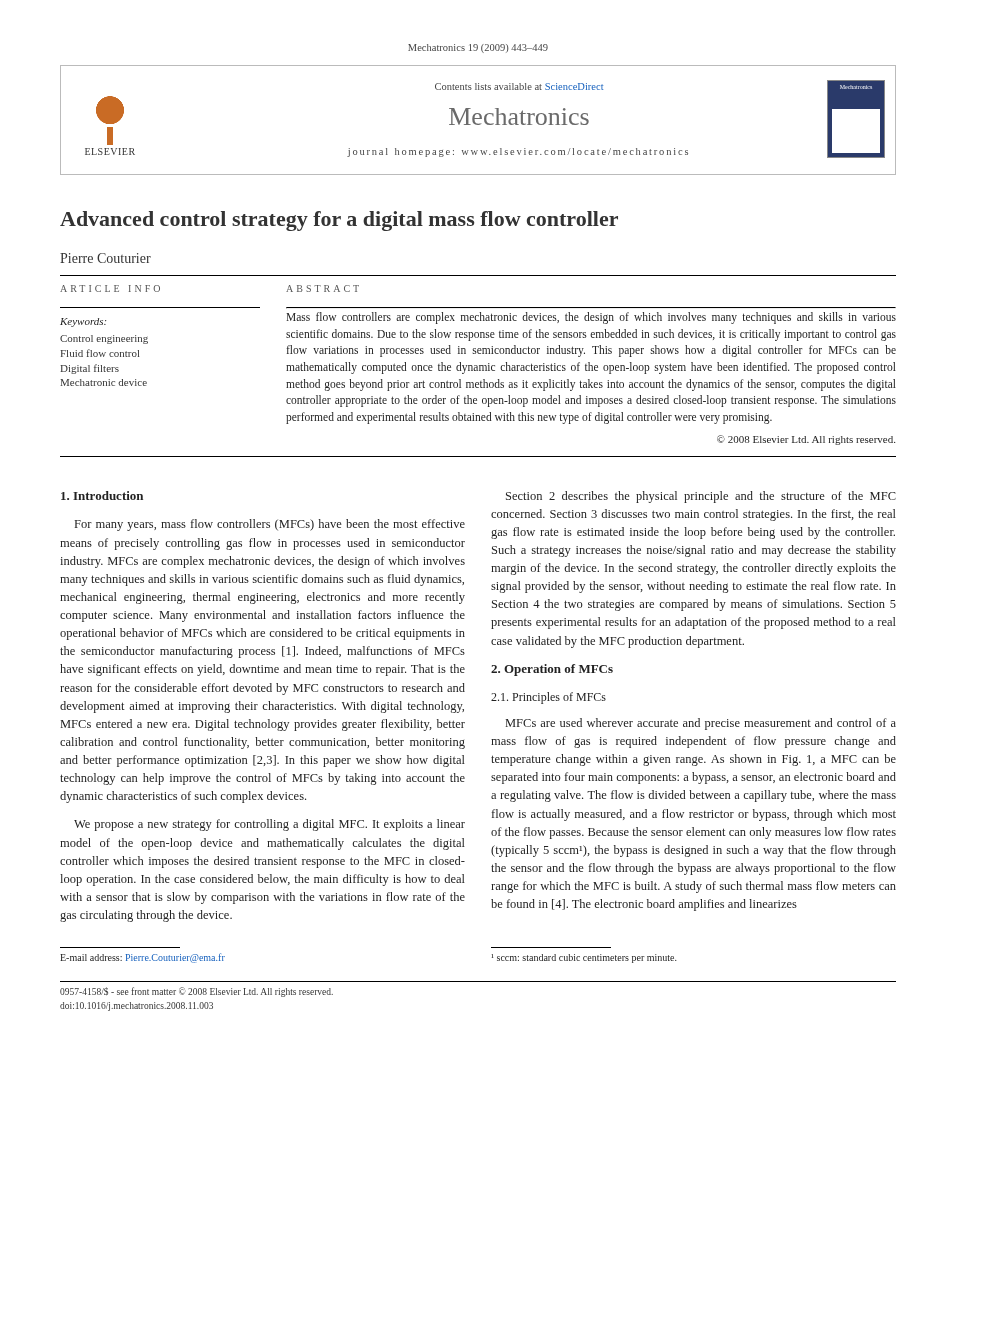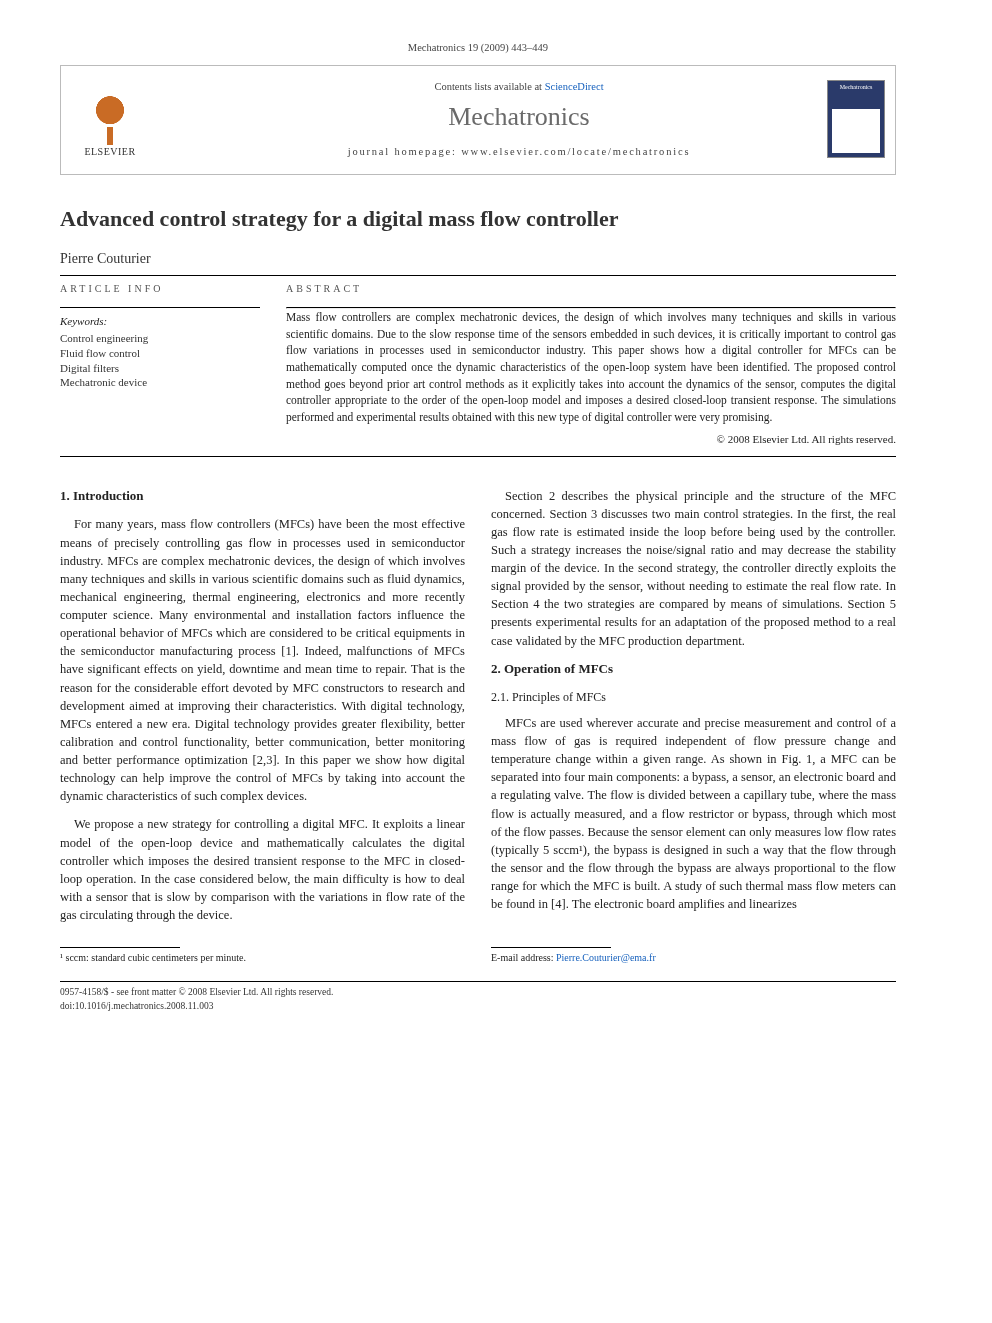--- a/index.html
+++ b/index.html
@@ -244,31 +244,31 @@
     <p>We propose a new strategy for controlling a digital MFC. It exploits a linear model of the open-loop device and mathematically calculates the digital controller which imposes the desired transient response to the MFC in closed-loop operation. In the case considered below, the main difficulty is how to deal with a sensor that is slow by comparison with the variations in flow rate of the gas circulating through the device.</p>
     <p>Section 2 describes the physical principle and the structure of the MFC concerned. Section 3 discusses two main control strategies. In the first, the real gas flow rate is estimated inside the loop before being used by the controller. Such a strategy increases the noise/signal ratio and may decrease the stability margin of the device. In the second strategy, the controller directly exploits the signal provided by the sensor, without needing to estimate the real flow rate. In Section 4 the two strategies are compared by means of simulations. Section 5 presents experimental results for an adaptation of the proposed method to a real case validated by the MFC production department.</p>
 
     <h2>2. Operation of MFCs</h2>
     <h3>2.1. Principles of MFCs</h3>
     <p>MFCs are used wherever accurate and precise measurement and control of a mass flow of gas is required independent of flow pressure change and temperature change within a given range. As shown in Fig. 1, a MFC can be separated into four main components: a bypass, a sensor, an electronic board and a regulating valve. The flow is divided between a capillary tube, where the mass flow is actually measured, and a flow restrictor or bypass, through which most of the flow passes. Because the sensor element can only measures low flow rates (typically 5 sccm¹), the bypass is designed in such a way that the flow through the sensor and the flow through the bypass are always proportional to the flow range for which the MFC is built. A study of such thermal mass flow meters can be found in [4]. The electronic board amplifies and linearizes</p>
   </div>
 
   <div class="footnote-row">
     <div>
+      <div class="footnotes">
+        <hr>
+        <span>E-mail address: </span><a class="mail" href="#">Pierre.Couturier@ema.fr</a>
+      </div>
+    </div>
+    <div>
       <div class="footnotes fn-right">
         <hr>
         <span>¹ sccm: standard cubic centimeters per minute.</span>
       </div>
     </div>
-    <div>
-      <div class="footnotes">
-        <hr>
-        <span>E-mail address: </span><a class="mail" href="#">Pierre.Couturier@ema.fr</a>
-      </div>
-    </div>
   </div>
 
   <hr class="bottom-rule">
   <div class="copyright-block">
     <div>0957-4158/$ - see front matter © 2008 Elsevier Ltd. All rights reserved.</div>
     <div>doi:10.1016/j.mechatronics.2008.11.003</div>
   </div>
 
 </div>
 

